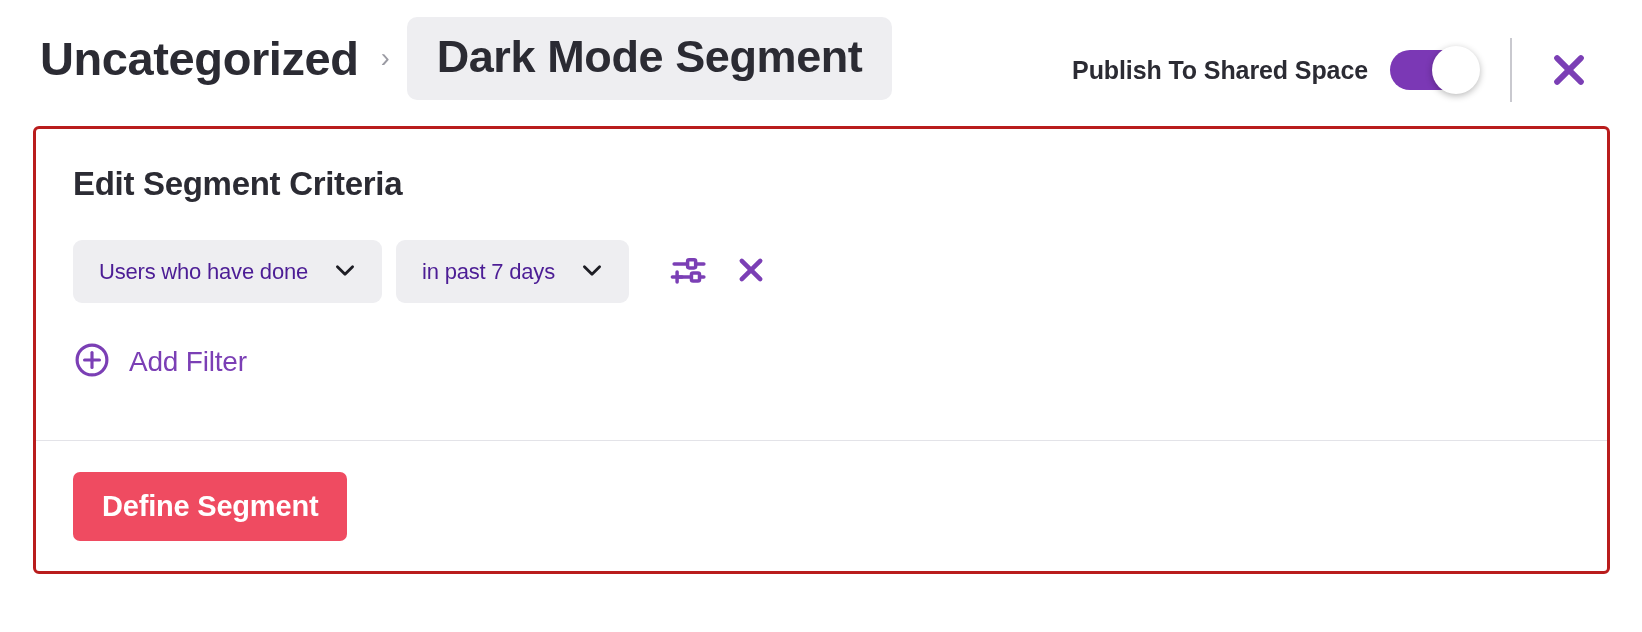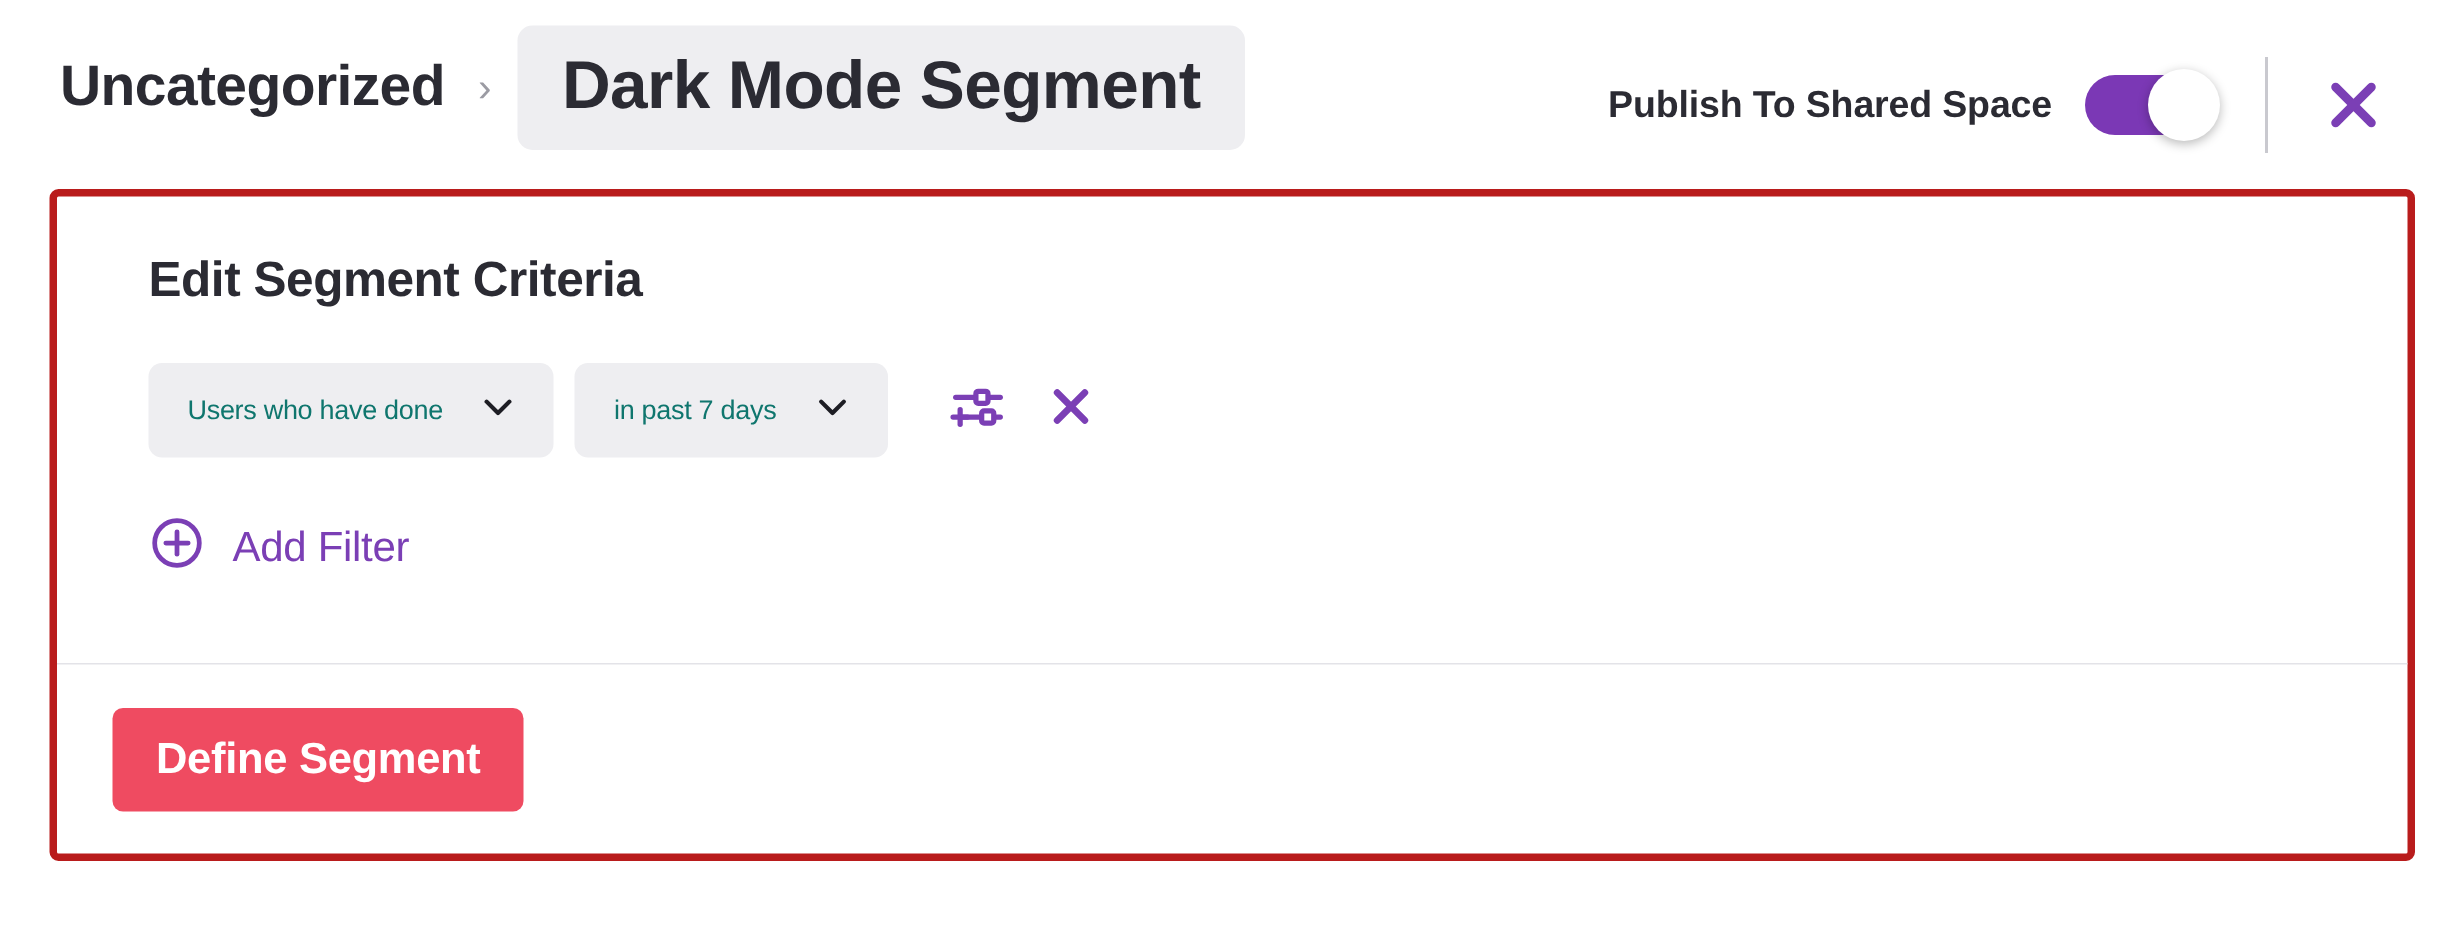--- a/index.html
+++ b/index.html
@@ -19,21 +19,21 @@
     left: 0; top: 0;
     width: 1642px; height: 116px;
     display: flex; align-items: center;
   }
   .breadcrumb {
     display: flex; align-items: center;
     margin-left: 40px;
     gap: 0px;
   }
   .crumb-root {
-    font-size: 38px;
+    font-size: 47px;
     font-weight: 700;
     color: #2b2b33;
     letter-spacing: -0.4px;
     white-space: nowrap;
   }
   .crumb-sep {
     font-size: 27px;
     color: #9b9ba3;
     margin: 0 17px 0 22px;
     font-weight: 400;
@@ -89,24 +89,23 @@
     display: flex; align-items: center; justify-content: center;
     margin-left: 20px; margin-right: 36px;
   }
   .close-btn svg { display: block; }
 
   
   .card {
     position: absolute;
     left: 33px; top: 126px;
     width: 1577px; height: 448px;
-    border: 5px solid #b91c1c;
+    border: 3px solid #b91c1c;
     border-radius: 6px;
     background: #fff;
-    padding-left: 24px;
   }
   .card-body { padding: 36px 0 0 0; }
   .card-title {
     margin: 0 0 0 37px;
     font-size: 33px;
     font-weight: 700;
     color: #2b2b33;
     letter-spacing: -0.3px;
   }
 
@@ -120,22 +119,22 @@
     display: flex;
     align-items: center;
     background: #eeeef1;
     border-radius: 9px;
     height: 63px;
     padding: 0 24px 0 26px;
     margin-right: 14px;
     white-space: nowrap;
   }
   .pill-text {
-    font-size: 18px;
-    color: #0f766e;
+    font-size: 22px;
+    color: #4c1d95;
     letter-spacing: -0.2px;
   }
   .pill .chev { margin-left: 24px; display:block; flex:none; }
   .evt-icon { margin-right: 18px; display:block; flex:none; }
 
   .icon-btn {
     width: 56px; height: 56px;
     display: flex; align-items: center; justify-content: center;
     flex: none;
   }

